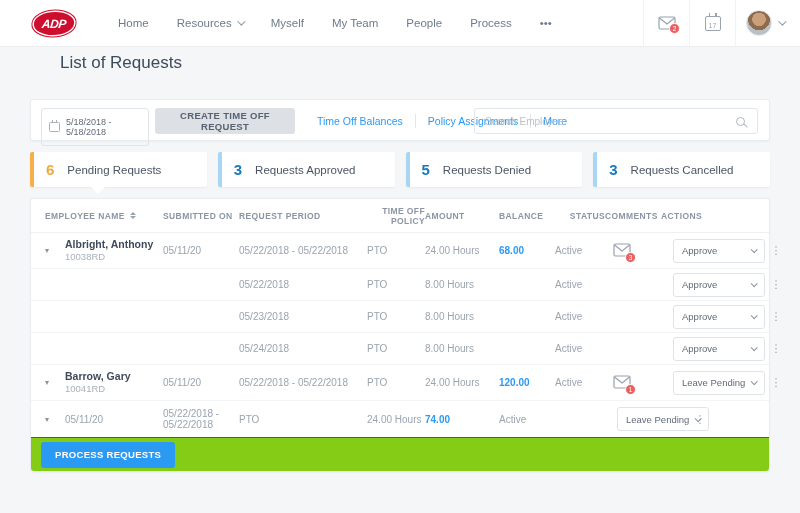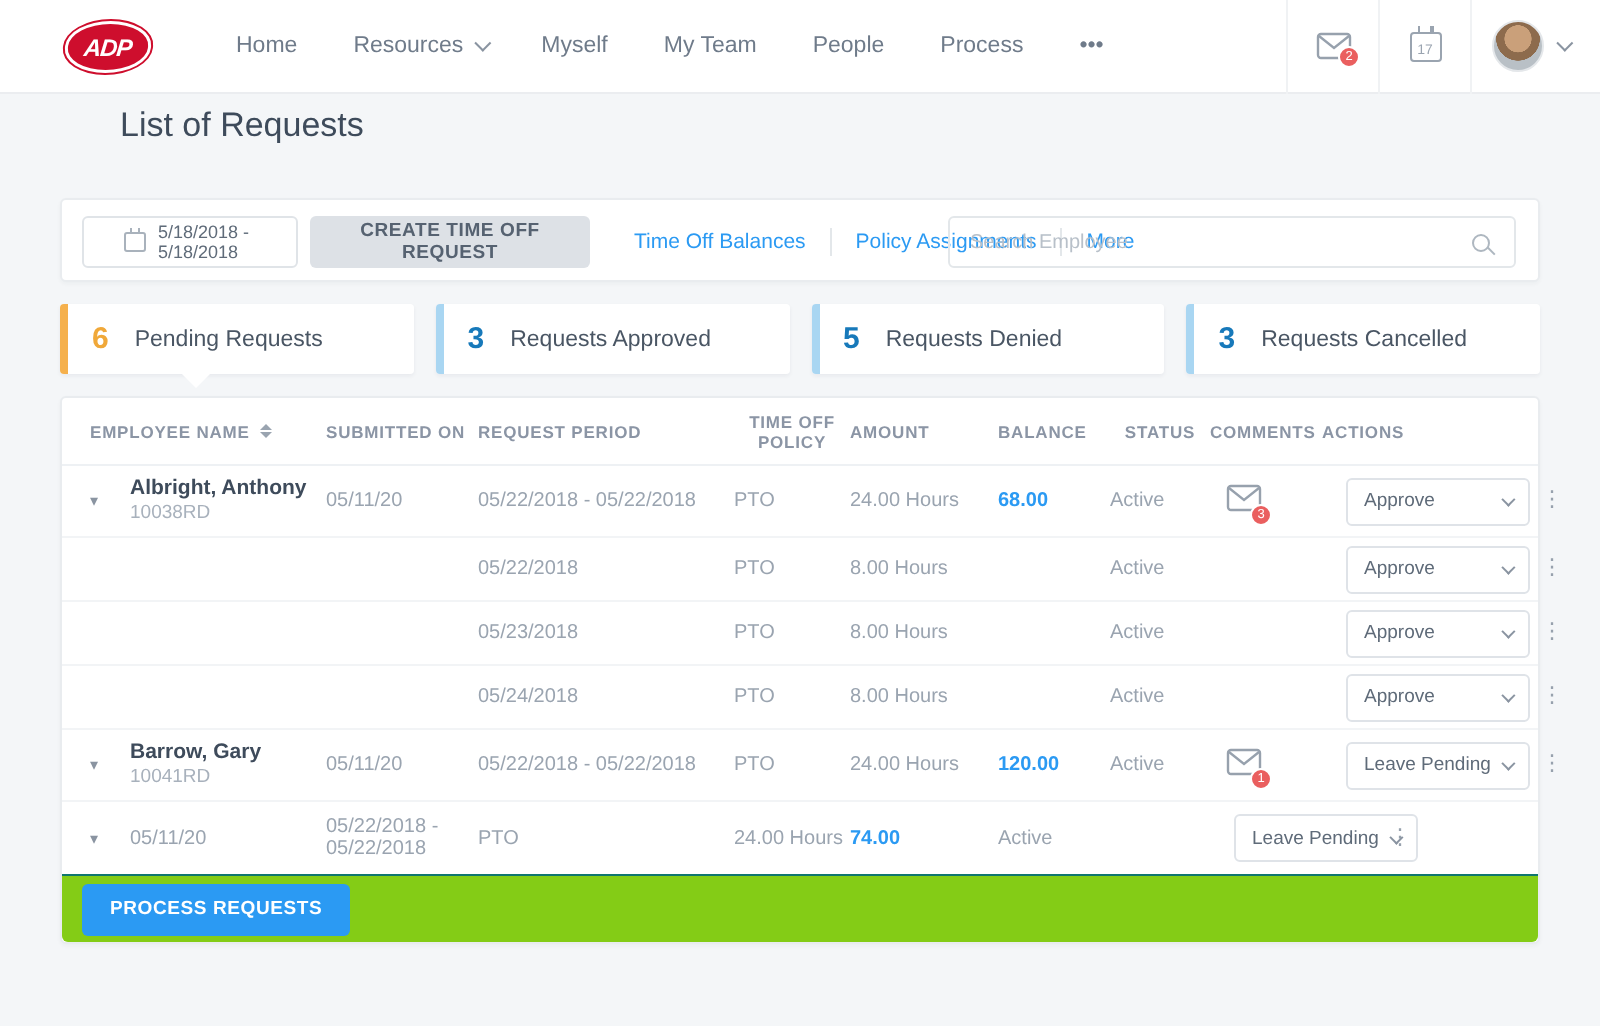--- a/index.html
+++ b/index.html
@@ -21,21 +21,21 @@
   .cal:before, .cal:after { content:""; position:absolute; top:-4px; width:1.5px; height:4px; background:#9aa4b0; }
   .cal:before { left:3px; } .cal:after { right:3px; }
   .user-cell { display:flex; align-items:center; gap:6px; padding:0 16px 0 10px; border-left:1px solid #f0f2f4; cursor:pointer; }
   .avatar { width:26px; height:26px; border-radius:50%; background:radial-gradient(circle at 50% 35%, #caa07a 0 34%, #8d6b4d 35% 55%, #b9c0c6 56% 100%); border:1px solid #e4e7ea; }
 
   
   .page-title { position:absolute; left:60px; top:53px; font-size:17px; font-weight:500; color:#3e4b5b; }
 
   
   .toolbar { position:absolute; left:30px; top:99px; width:740px; height:42px; background:#fff; border:1px solid #e9ecef; border-radius:3px; box-shadow:0 1px 2px rgba(30,40,60,.04); }
-  .date-field { position:absolute; left:10px; top:8px; width:108px; height:26px; border:1px solid #e0e4e8; border-radius:3px; display:flex; align-items:center; gap:6px; padding:0 20px; font-size:9px; color:#5f6b79; cursor:pointer; }
+  .date-field { position:absolute; left:10px; top:8px; width:108px; height:38px; border:1px solid #e0e4e8; border-radius:3px; display:flex; align-items:center; gap:6px; padding:0 7px; font-size:9px; color:#5f6b79; cursor:pointer; }
   .cal-sm { width:11px; height:10px; border:1.1px solid #a9b2bc; border-radius:1.5px; position:relative; flex:none; }
   .cal-sm:before, .cal-sm:after { content:""; position:absolute; top:-3px; width:1.2px; height:3px; background:#a9b2bc; }
   .cal-sm:before{left:2px;} .cal-sm:after{right:2px;}
   .create-btn { position:absolute; left:124px; top:8px; width:140px; height:26px; background:#dde1e6; border:none; border-radius:3px; font-family:Liberation Sans, sans-serif; font-size:9.5px; font-weight:bold; letter-spacing:.3px; color:#566271; cursor:pointer; }
   .tool-links { position:absolute; left:274px; top:0; height:42px; display:flex; align-items:center; }
   .tool-link { font-size:10.5px; color:#2b9af3; padding:0 12px; cursor:pointer; text-decoration:none; }
   .link-sep { width:1px; height:14px; background:#e3e7ea; }
   .search-box { position:absolute; left:443px; top:8px; width:284px; height:26px; border:1px solid #e3e7ea; border-radius:3px; display:flex; align-items:center; }
   .search-input { flex:1; border:none; outline:none; font-family:inherit; font-size:10px; color:#5f6b79; padding:0 10px; background:transparent; }
   .search-input::placeholder { color:#b8c0c9; }
@@ -54,21 +54,21 @@
   
   .table-card { position:absolute; left:30px; top:198px; width:740px; background:#fff; border:1px solid #e9ecef; border-radius:3px; box-shadow:0 1px 2px rgba(30,40,60,.04); }
   .grid-row { display:grid; grid-template-columns:20px 98px 76px 128px 58px 74px 56px 50px 56px 1fr 22px; align-items:center; padding:0 8px 0 14px; }
   .thead { height:34px; border-bottom:1px solid #eef1f4; }
   .th { font-size:8.5px; font-weight:bold; letter-spacing:.4px; color:#8b95a5; text-transform:uppercase; }
   .th-emp { grid-column:1 / 3; display:flex; align-items:center; gap:5px; cursor:pointer; }
   .sort-icon { display:inline-flex; flex-direction:column; gap:1px; }
   .sort-icon i { width:0; height:0; border-left:3px solid transparent; border-right:3px solid transparent; }
   .sort-icon .up { border-bottom:3.5px solid #9aa4b0; }
   .sort-icon .dn { border-top:3.5px solid #9aa4b0; }
-  .th-policy, .th-status { text-align:center; }
+  .th-policy, .th-status { text-align:right; }
 
   .rows .grid-row { border-bottom:1px solid #f2f4f6; font-size:10px; color:#9aa4b0; }
   .rows .grid-row:last-child { border-bottom:none; }
   .row-main { height:36px; }
   .row-sub  { height:32px; }
   .caret { font-size:8px; color:#8a94a1; cursor:pointer; }
   .row-sub .caret { visibility:hidden; }
   .emp-cell { line-height:1.25; }
   .emp-name { font-size:10.5px; font-weight:bold; color:#3e4b5b; white-space:nowrap; }
   .emp-id { font-size:9.5px; color:#a8b1bc; }

